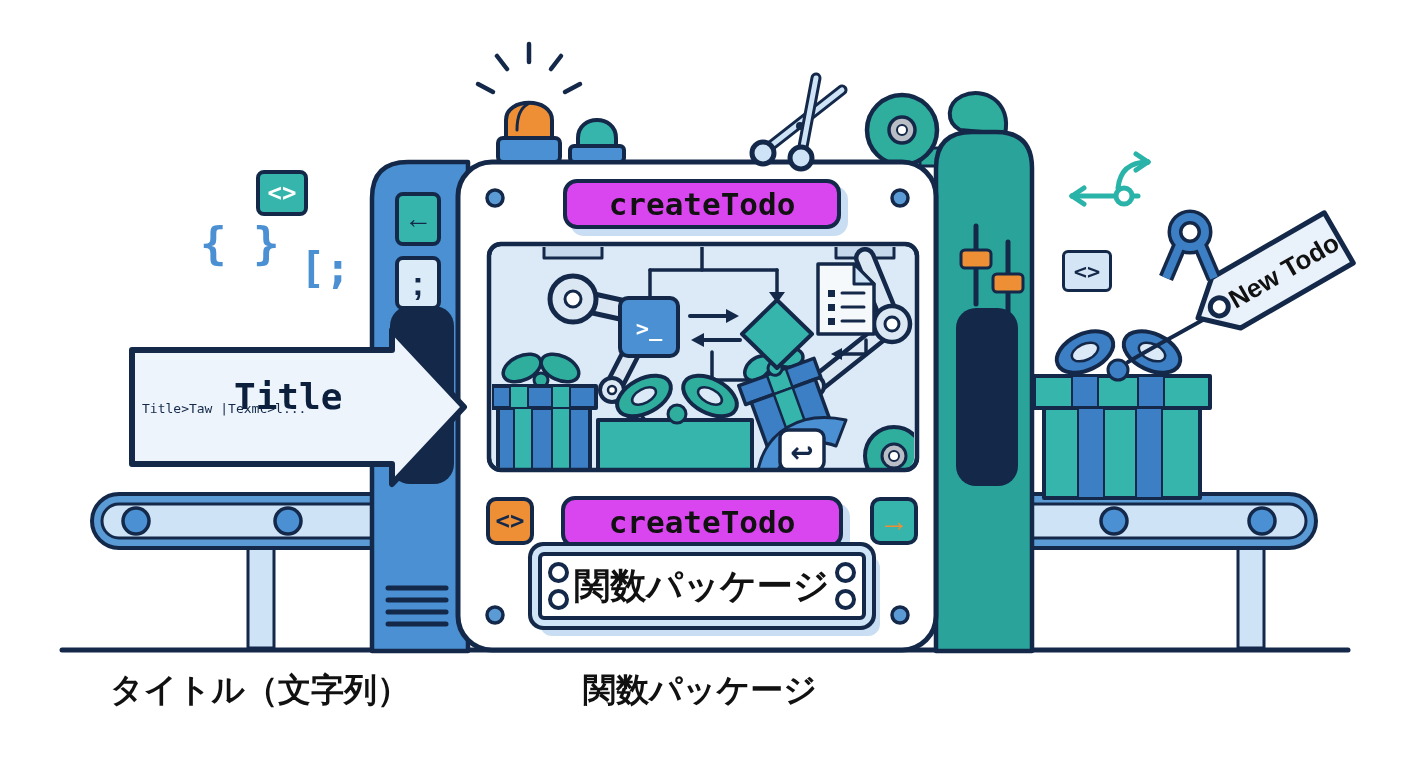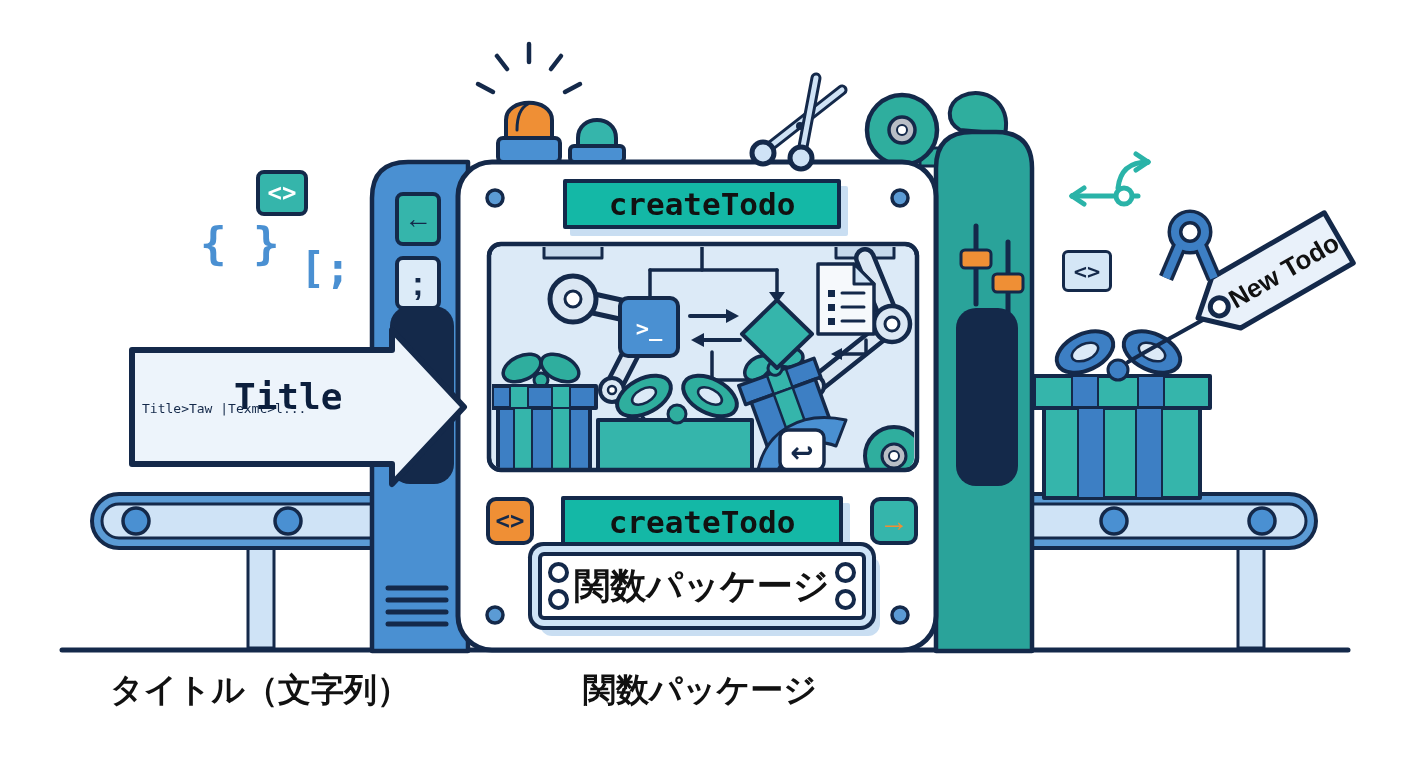--- a/index.html
+++ b/index.html
@@ -1,21 +1,21 @@
 <!DOCTYPE html>
 <html><head>
 <meta charset="utf-8">
 <style>
   html,body{margin:0;padding:0;background:#fff;}
   .stage{position:relative;width:1408px;height:768px;background:#ffffff;overflow:hidden;
          font-family:"Liberation Sans",sans-serif;color:#111;}
   .stage svg{position:absolute;left:0;top:0;}
   .abs{position:absolute;box-sizing:border-box;}
   .panel{display:flex;align-items:center;justify-content:center;
-         background:#14b8a6;border:4px solid #14294a;border-radius:2px;
+         background:#d946ef;border:4px solid #14294a;border-radius:14px;
          box-shadow:7px 7px 0 #c9def2;font-family:"DejaVu Sans Mono",monospace;
          font-weight:bold;font-size:31px;color:#111;}
   .plaque{display:flex;align-items:center;justify-content:center;background:#ffffff;
           border:4px solid #14294a;border-radius:6px;
           box-shadow:0 0 0 6px #cfe4f7,0 0 0 10px #14294a,8px 10px 0 6px #c9def2;
           font-weight:bold;font-size:36px;color:#111;}
   .screw{position:absolute;width:13px;height:13px;border:4px solid #14294a;border-radius:50%;
          background:#fff;}
   .btn{display:flex;align-items:center;justify-content:center;border:4px solid #14294a;
        border-radius:10px;font-weight:bold;}

